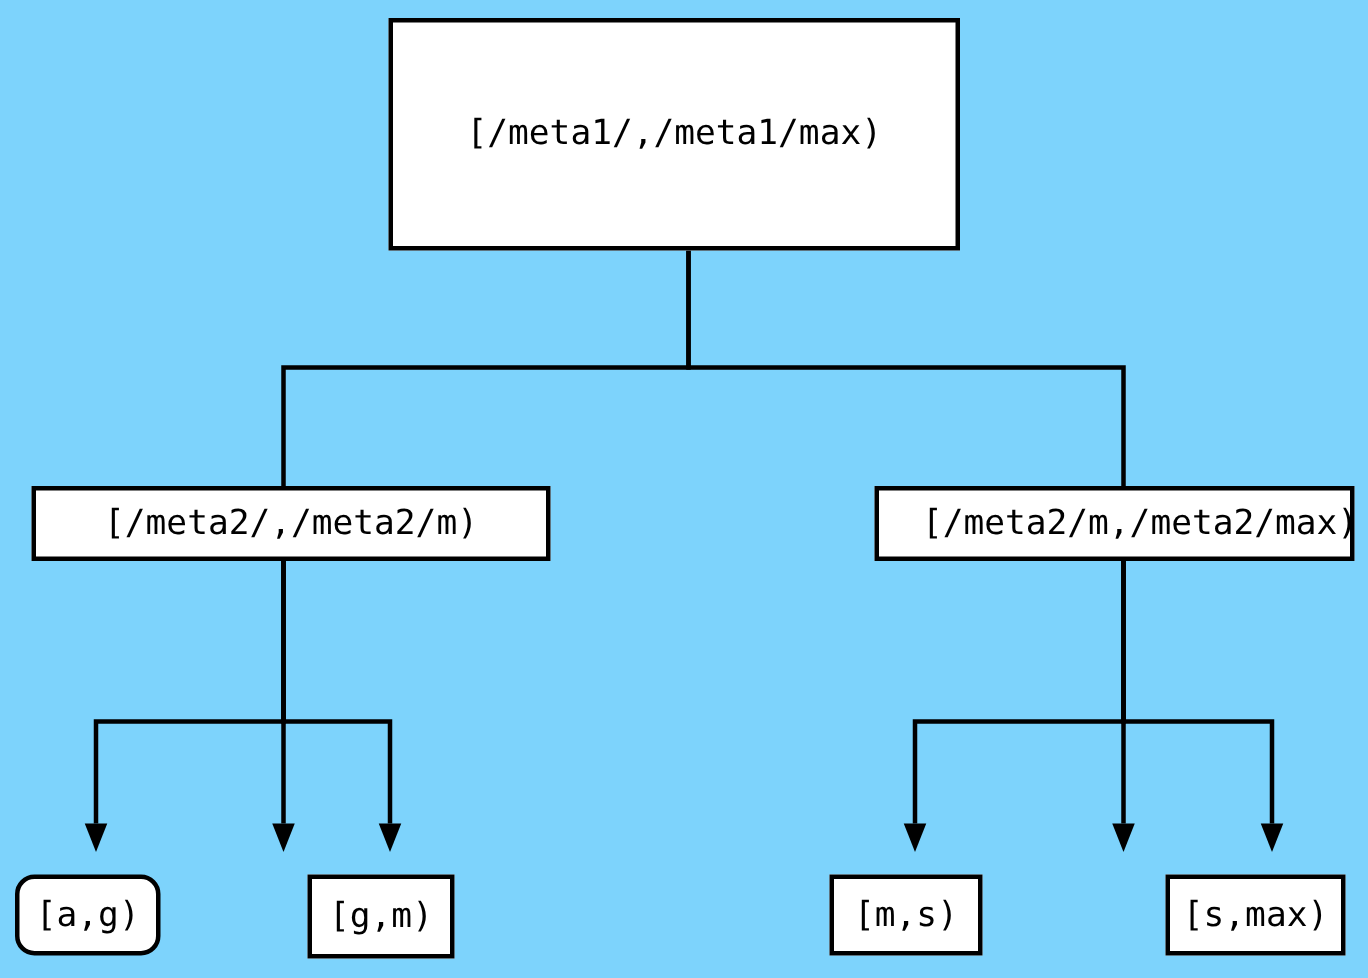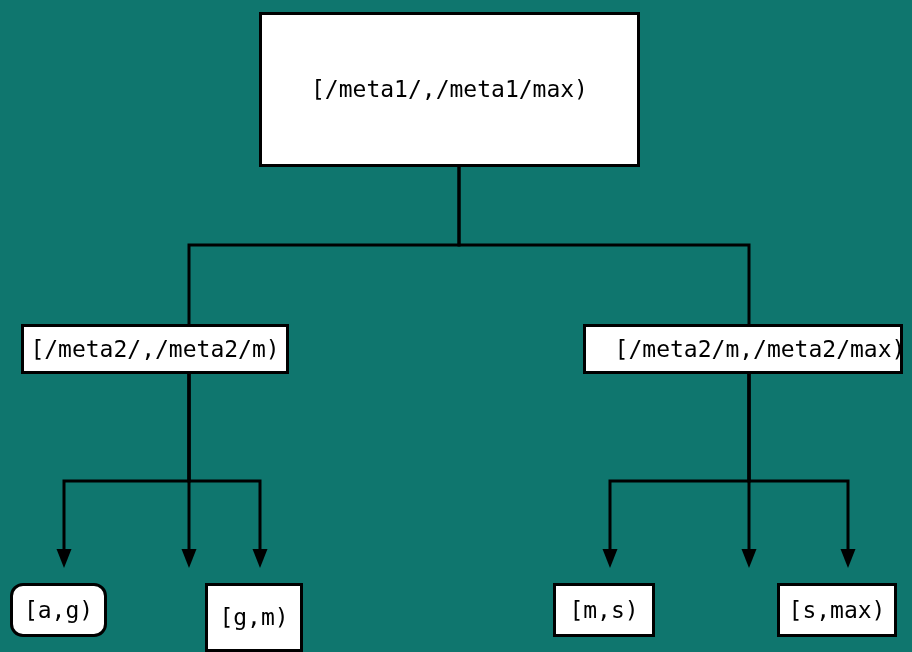--- a/index.html
+++ b/index.html
@@ -8,21 +8,21 @@
     padding: 0;
     background: #ffffff;
   }
   body {
     font-family: "DejaVu Sans Mono", "Liberation Mono", monospace;
   }
   #diagram-root {
     position: relative;
     width: 912px;
     height: 652px;
-    background: #0f766e;
+    background: #7dd3fc;
     overflow: hidden;
   }
   #edge-layer {
     position: absolute;
     left: 0;
     top: 0;
     width: 912px;
     height: 652px;
   }
   .node-box {
@@ -83,33 +83,33 @@
     <g>
       <path d="M 749 374 L 749 481 L 848 481 L 848 549" fill="none" stroke="#000000" stroke-width="3"></path>
       <polygon points="840.5,549 855.5,549 848,568" fill="#000000"></polygon>
     </g>
   </svg>
 
   <div class="node-box level-root" style="left:259px; top:12px; width:381px; height:155px;">
     <span class="node-label">[/meta1/,/meta1/max)</span>
   </div>
 
-  <div class="node-box level-mid" style="left:21px; top:324px; width:268px; height:50px;">
+  <div class="node-box level-mid" style="left:21px; top:324px; width:346px; height:50px;">
     <span class="node-label">[/meta2/,/meta2/m)</span>
   </div>
 
   <div class="node-box level-mid" style="left:583px; top:324px; width:320px; height:50px;padding-left:34px;">
     <span class="node-label">[/meta2/m,/meta2/max)</span>
   </div>
 
   <div class="node-box level-leaf" style="left:10px; top:583px; width:97px; height:54px;border-radius:13px;">
     <span class="node-label">[a,g)</span>
   </div>
 
-  <div class="node-box level-leaf" style="left:205px; top:583px; width:98px; height:69px;">
+  <div class="node-box level-leaf" style="left:205px; top:583px; width:98px; height:56px;">
     <span class="node-label">[g,m)</span>
   </div>
 
   <div class="node-box level-leaf" style="left:553px; top:583px; width:102px; height:54px;">
     <span class="node-label">[m,s)</span>
   </div>
 
   <div class="node-box level-leaf" style="left:777px; top:583px; width:120px; height:54px;">
     <span class="node-label">[s,max)</span>
   </div>

